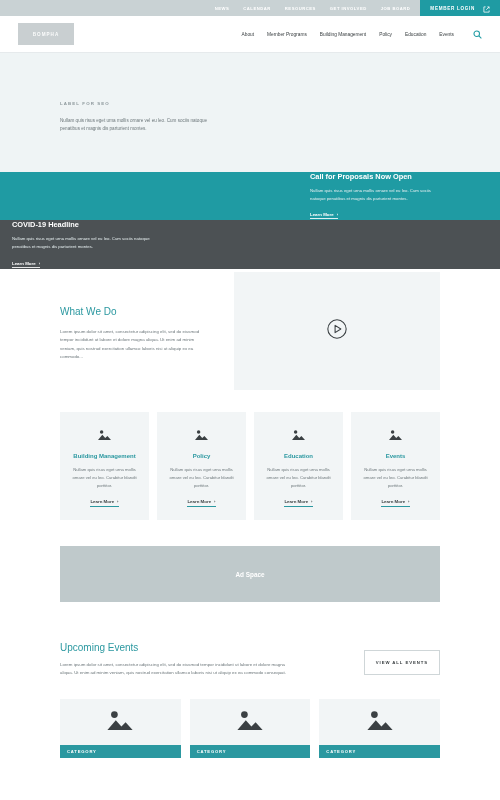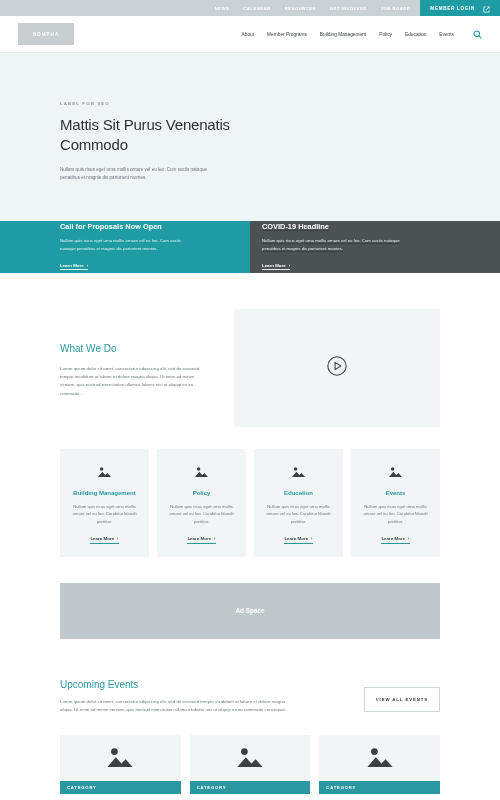--- a/index.html
+++ b/index.html
@@ -56,24 +56,24 @@
   .hero-title {
     font-size: 15px; line-height: 1.32; font-weight: 400; color: #2d3234;
     letter-spacing: -.2px; max-width: 240px;
   }
   .hero-body {
     margin-top: 11px; font-size: 4.6px; line-height: 1.85; color: #6d777b;
     max-width: 155px;
   }
 
   
-  .promos { display: flex; height: 52px; }
+  .promos { display: flex; height: 64px; flex-direction: column; }
   .promo { flex: 1; display: flex; align-items: center; }
   .promo.teal { background: #1f9ba3; justify-content: flex-end; }
-  .promo.dark { background: #4c5154; justify-content: flex-start; text-decoration: underline; }
+  .promo.dark { background: #4c5154; justify-content: flex-start; }
   .promo-inner { width: 190px; padding: 0 10px; }
   .promo.teal .promo-inner { padding-left: 0; padding-right: 54px; }
   .promo.dark .promo-inner { padding-left: 12px; }
   .promo-title { font-size: 7.4px; font-weight: 700; color: #fff; margin-bottom: 6px; }
   .promo-body { font-size: 4.3px; line-height: 1.8; color: #e7f0f1; max-width: 150px; }
   .promo-link {
     margin-top: 8px; display: inline-flex; align-items: center; gap: 3px;
     font-size: 4.4px; font-weight: 700; color: #fff;
     border-bottom: 1px solid rgba(255,255,255,.85); padding-bottom: 1px;
   }
@@ -177,21 +177,20 @@
           <circle cx="5.8" cy="5.8" r="4.3"></circle>
             <path d="M9.2 9.2L13 13"></path>
         </svg>
       </span>
     </div>
   </div>
 
   <div class="hero">
     <div class="hero-inner">
       <div class="eyebrow">LABEL FOR SEO</div>
-      <h1 class="hero-title">Mattis Sit Purus Venenatis Commodo</h1>
       <p class="hero-body">Nullam quis risus eget urna mollis ornare vel eu leo. Cum sociis natoque penatibus et magnis dis parturient montes.</p>
     </div>
   </div>
 
   <div class="promos">
     <div class="promo teal">
       <div class="promo-inner">
         <div class="promo-title">Call for Proposals Now Open</div>
         <div class="promo-body">Nullam quis risus eget urna mollis ornare vel eu leo. Cum sociis natoque penatibus et magnis dis parturient montes.</div>
         <span class="promo-link">

